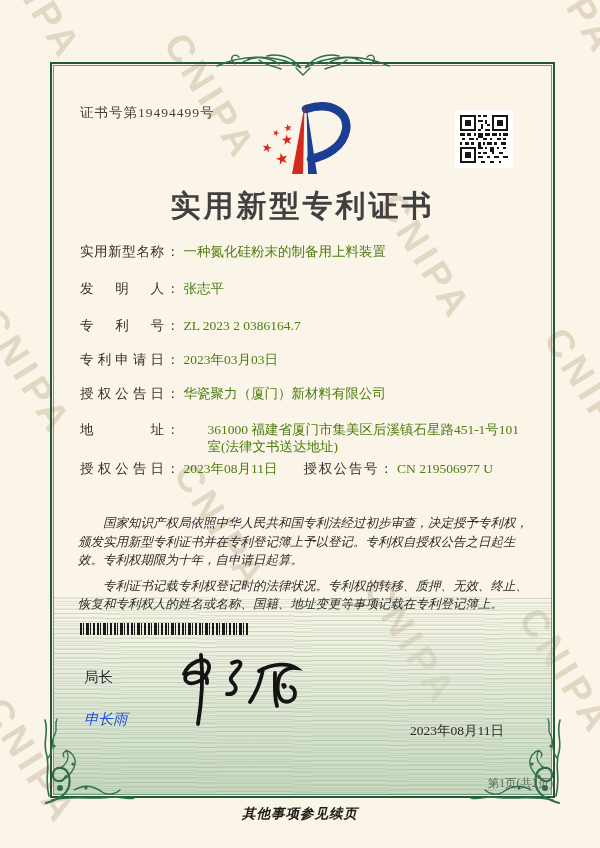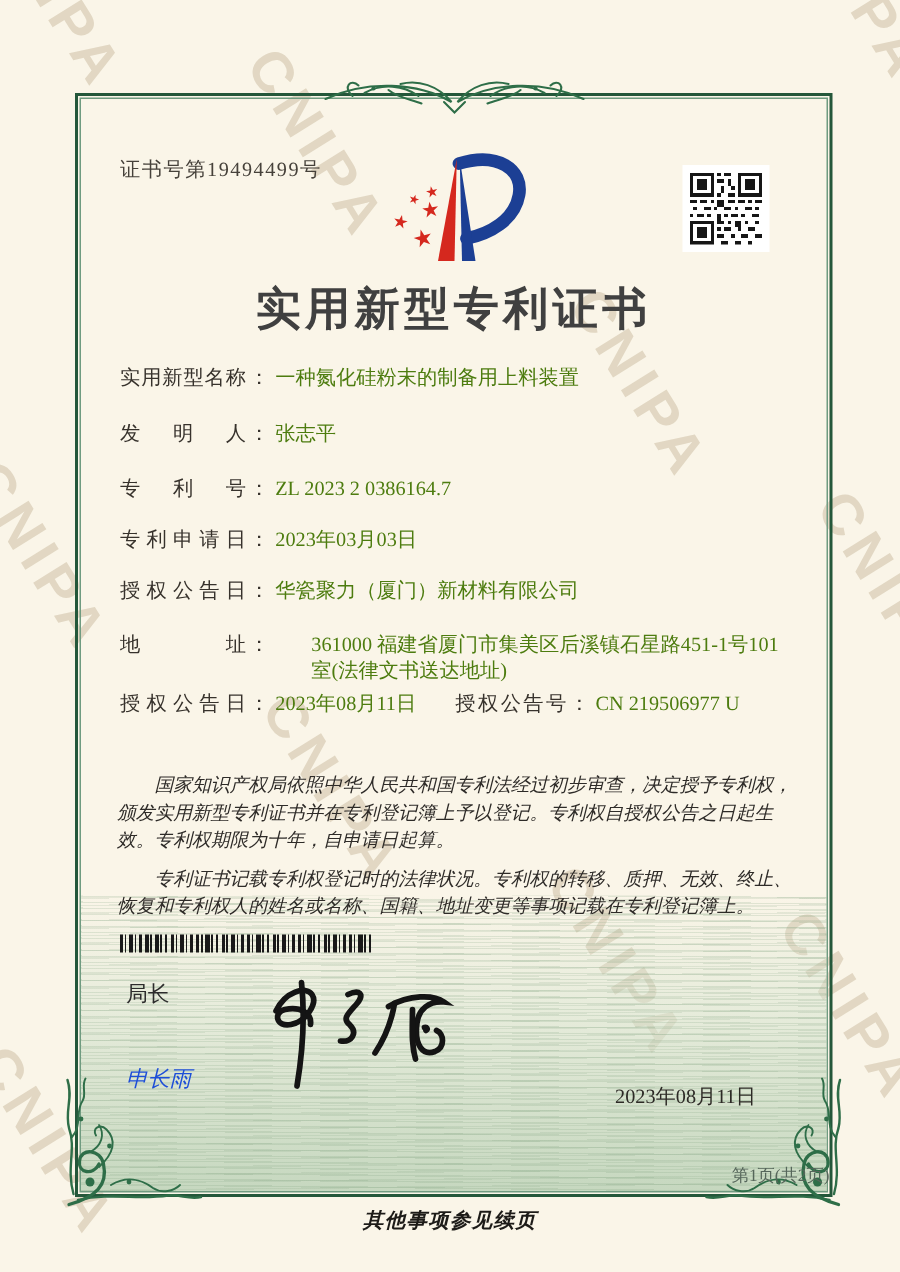--- a/index.html
+++ b/index.html
@@ -43,21 +43,21 @@
   .paras p{margin:0 0 7px 0;text-indent:2em;}
 
   .barcode{left:28px;top:559px;width:170px;height:12px;
     background:repeating-linear-gradient(90deg,
       #191919 0 2px, transparent 2px 3px,
       #191919 3px 4px, transparent 4px 6px,
       #191919 6px 9px, transparent 9px 10px,
       #191919 10px 11px, transparent 11px 13px,
       #191919 13px 14.5px, transparent 14.5px 17px);}
 
-  .sig-title{left:32px;top:589px;font-size:14.5px;color:#2c2c2c;font-family:Liberation Serif, serif;}
+  .sig-title{left:32px;top:604px;font-size:14.5px;color:#2c2c2c;font-family:Liberation Serif, serif;}
   .sig-name{left:32px;top:646px;font-size:14.5px;color:#1d4ed8;font-family:"Liberation Sans","DejaVu Sans",sans-serif;font-style:italic;}
   .sig-svg{left:118px;top:584px;}
   .issue-date{left:358px;top:658px;font-size:13.5px;color:#2d2a26;}
   .page-info{left:0;right:0;top:712px;text-align:right;font-size:11.5px;color:#55665a;}
 
   .footer-note{position:absolute;left:0;right:0;top:805px;text-align:center;
     font-size:13.5px;font-weight:bold;font-style:italic;color:#1d1b18;letter-spacing:1px;}
 
   .qr{left:403px;top:46px;width:58px;height:58px;background:#fff;}
   .qr svg{position:absolute;inset:5px;}

